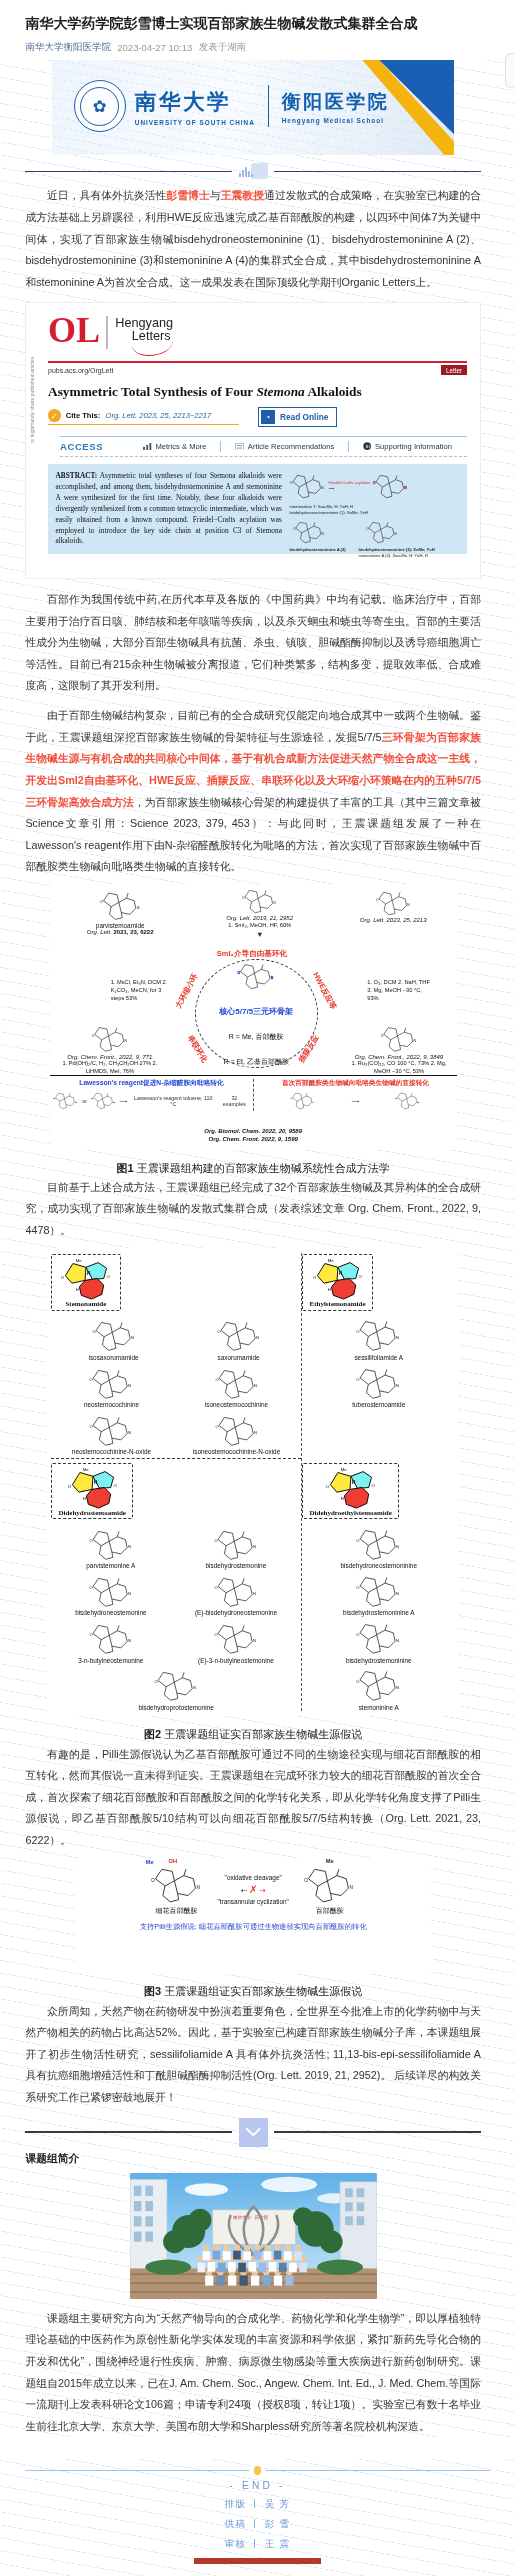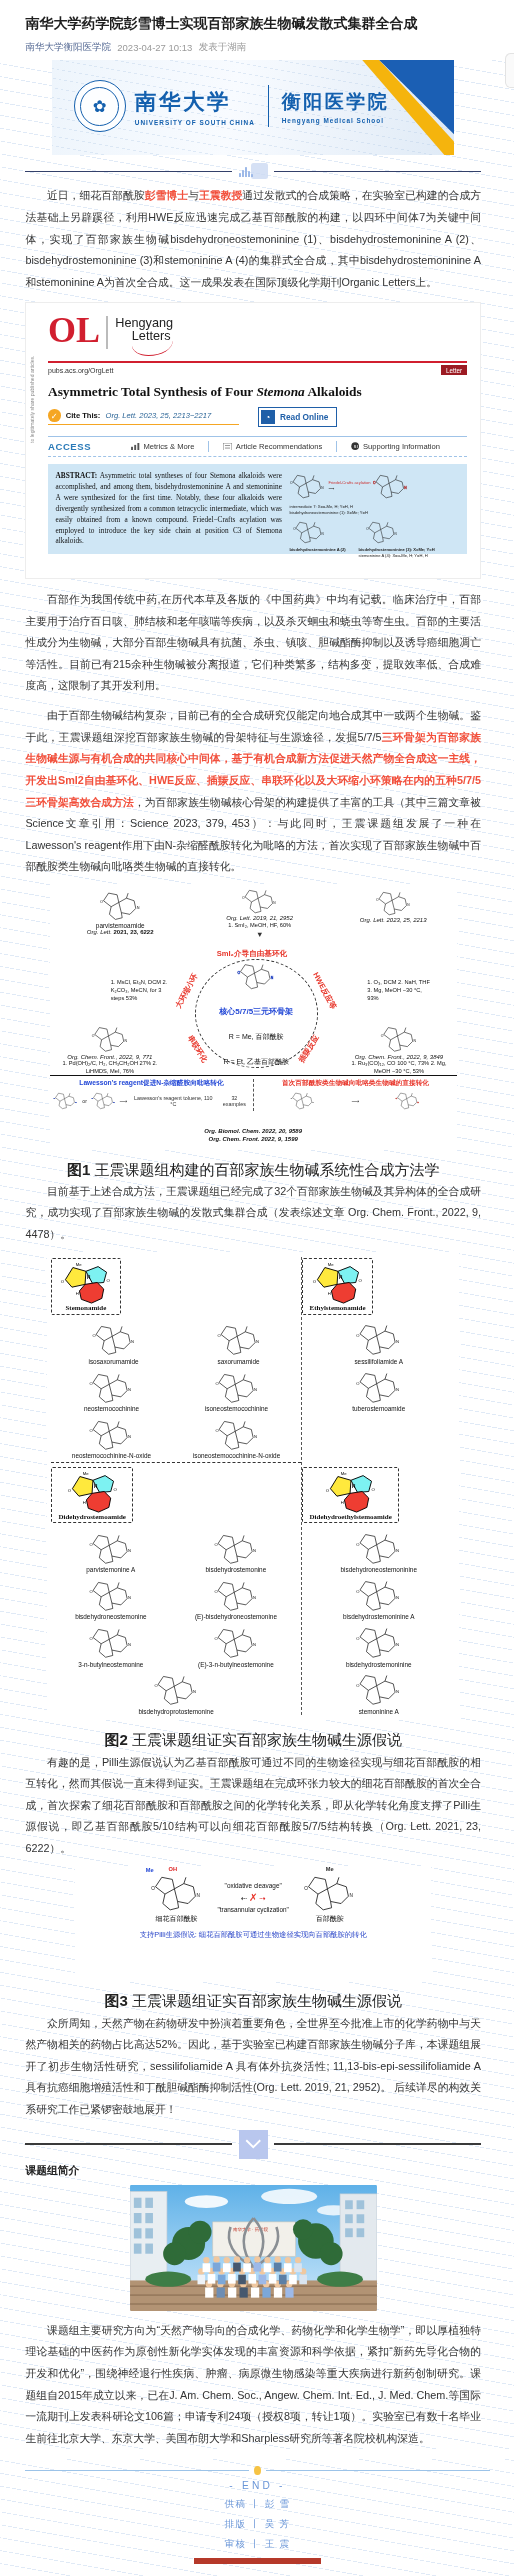--- a/index.html
+++ b/index.html
@@ -57,31 +57,31 @@
   .art-title{font-family:"Liberation Serif","DejaVu Serif",serif;font-size:13.4px;font-weight:700;color:#111;margin-top:9px;}
   .art-authors{font-family:"Liberation Serif","DejaVu Serif",serif;font-size:8.3px;color:#222;margin-top:5.1px;line-height:1.45;width:78%;}
   .cite-row{display:flex;align-items:center;gap:19px;margin-top:7.6px;}
   .cite-box{display:flex;align-items:center;gap:5.1px;border-bottom:1.9px solid #f5a623;padding-bottom:2.5px;min-width:191px;}
   .chk{width:12.7px;height:12.7px;border-radius:50%;background:#f5a623;color:#fff;font-size:8.3px;display:flex;align-items:center;justify-content:center;}
   .cite-lab{font-size:7.6px;font-weight:700;color:#111;}
   .cite-ref{font-size:7.6px;color:#2a6496;font-style:italic;}
   .read-box{display:flex;align-items:center;gap:5.1px;border:1.3px solid #1f5fa8;padding:1.9px 7.6px 1.9px 1.9px;}
   .globe{width:14px;height:14px;background:#1f5fa8;color:#fff;display:flex;align-items:center;justify-content:center;font-size:8.3px;}
   .read-lab{color:#1f5fa8;font-weight:700;font-size:8.3px;}
-  .acc-row{display:flex;align-items:center;margin-top:9px;border-top:1.3px solid #9fc3e8;border-bottom:0.6px dashed #9fc3e8;padding:3.8px 0;font-size:7.6px;color:#333;}
+  .acc-row{display:flex;align-items:center;margin-top:9px;border-top:1.3px solid #9fc3e8;border-bottom:0.6px dashed #9fc3e8;padding:3.8px 0;font-size:7.6px;color:#333;margin-left:12px;}
   .acc-name{color:#2a7ab8;font-weight:700;font-size:9.5px;letter-spacing:0.6px;margin-right:25.4px;}
   .acc-item{display:flex;align-items:center;gap:3.8px;margin:0 14px;}
   .acc-sep{width:0.6px;height:10.2px;background:#9fc3e8;}
   .abs{display:flex;gap:7.6px;background:#cfe6f5;margin-top:7.6px;padding:6.4px 7.6px;}
   .abs-text{font-family:"Liberation Serif","DejaVu Serif",serif;font-size:7.3px;line-height:1.5;color:#111;width:56%;text-align:justify;}
   .abs-art{flex:1;position:relative;font-size:4.5px;color:#333;}
   .abs-art .lbl{position:absolute;font-size:4.1px;color:#222;}
   
   .fig{background:#fff;margin:0 auto;position:relative;}
-  .figcap{text-align:center;font-size:15px;color:#222;padding:3.8px 0 1.3px 0;background:transparent;}
+  .figcap{text-align:center;font-size:11px;color:#222;padding:3.8px 0 1.3px 0;background:transparent;}
   .figcap b{font-weight:700;}
   .fig1{width:407px;height:266px;margin-bottom:6.4px;}
   .f1-abs{position:absolute;text-align:center;}
   .f1-name{font-size:6.4px;color:#111;}
   .f1-ref{font-size:6px;font-style:italic;color:#111;}
   .f1-ref b{font-style:normal;}
   .f1-cond{font-size:5.7px;color:#111;text-align:left;line-height:1.35;}
   .ellipse{position:absolute;left:145px;top:75px;width:121px;height:107px;border:1px dashed #333;border-radius:50%;
            display:flex;flex-direction:column;align-items:center;justify-content:center;gap:15px;}
   .ell-t{color:#2247d6;font-weight:700;font-size:8px;}
@@ -199,21 +199,21 @@
             <i style="height:3.8px"></i>
             <i style="height:7.6px"></i>
             <i style="height:10.2px"></i>
             <i style="height:5.7px"></i>
             <i style="height:3.2px"></i>
           </span>
       </div>
       <div class="ln"></div>
     </div>
 
-    <p class="para"><span>近日，细花百部酰胺</span><span class="red">彭雪博士</span><span>与</span><span class="red">王震教授</span><span>通过发散式的合成策略，在实验室已构建的合成方法基础上另辟蹊径，利用HWE反应迅速完成乙基百部酰胺的构建，以四环中间体7为关键中间体，实现了百部家族生物碱bisdehydroneostemoninine (1)、bisdehydrostemoninine A (2)、bisdehydrostemoninine (3)和stemoninine A (4)的集群式全合成，其中bisdehydrostemoninine A 和stemoninine A为首次全合成。这一成果发表在国际顶级化学期刊Organic Letters上。</span></p>
+    <p class="para"><span>近日，具有体外抗炎活性</span><span class="red">彭雪博士</span><span>与</span><span class="red">王震教授</span><span>通过发散式的合成策略，在实验室已构建的合成方法基础上另辟蹊径，利用HWE反应迅速完成乙基百部酰胺的构建，以四环中间体7为关键中间体，实现了百部家族生物碱bisdehydroneostemoninine (1)、bisdehydrostemoninine A (2)、bisdehydrostemoninine (3)和stemoninine A (4)的集群式全合成，其中bisdehydrostemoninine A 和stemoninine A为首次全合成。这一成果发表在国际顶级化学期刊Organic Letters上。</span></p>
 
     <div class="card">
       <div class="side-rot">to legitimately share published articles.</div>
       <div class="ol-row">
         <div class="ol-abbr">OL</div>
         <div class="ol-sep"></div>
         <div class="ol-name">
           <span>Hengyang</span>
           <span class="n2">Letters</span>
         </div>
@@ -743,20 +743,20 @@
 
   </div>
 
   <div class="footer">
     <div class="enddiv">
       <div class="ln"></div>
       <div class="dot"></div>
       <div class="ln"></div>
     </div>
     <div class="endtxt">- END -</div>
+    <div class="credit">排版 丨 吴  芳</div>
     <div class="credit">供稿 丨 彭  雪</div>
-    <div class="credit">排版 丨 吴  芳</div>
     <div class="credit">审核 丨 王  震</div>
     <div class="redbar"></div>
   </div>
 
 </div>
 
 
 </body></html>

